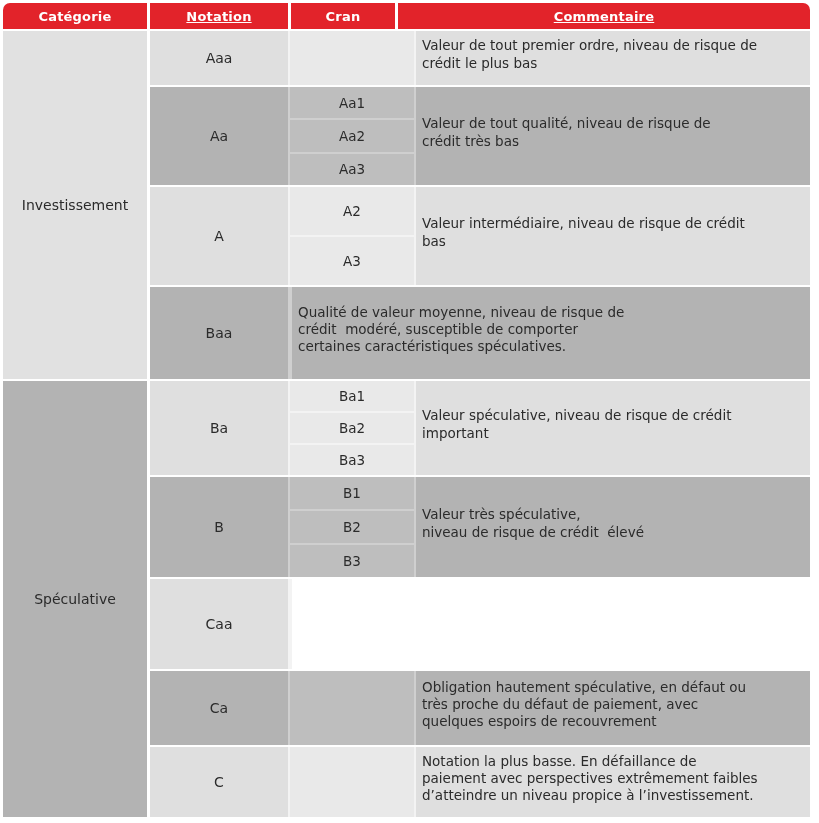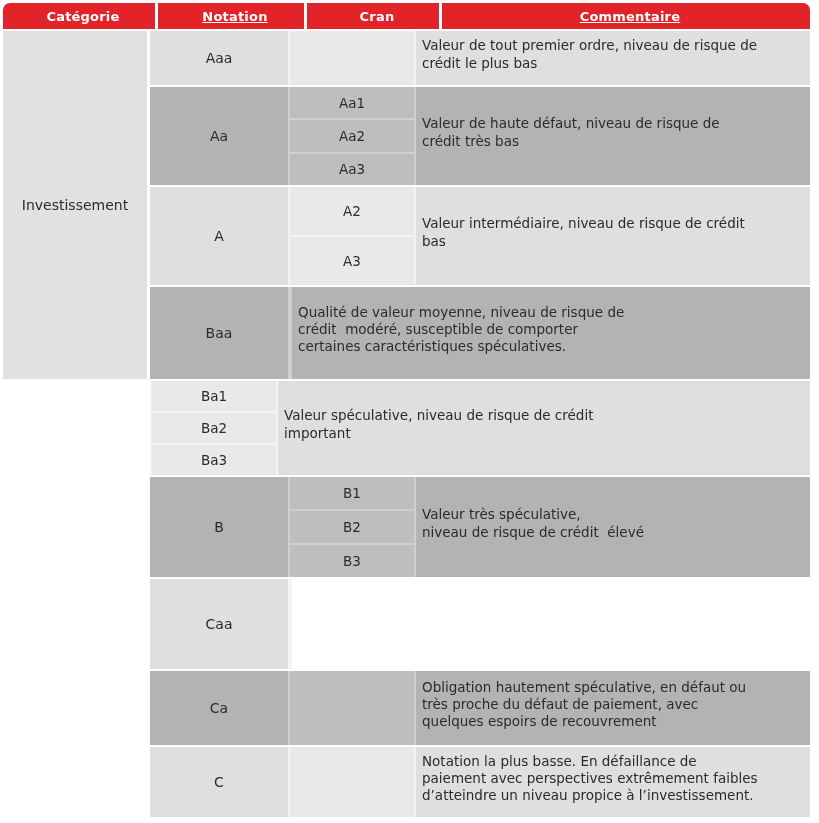--- a/index.html
+++ b/index.html
@@ -7,25 +7,25 @@
     width:819px; height:823px; background:#ffffff;
     font-family:"DejaVu Sans","Liberation Sans",sans-serif;
     color:#2b2b2b; overflow:hidden; position:relative;
   }
   .tbl { position:absolute; left:3px; top:3px; width:807px; }
 
   
   .hrow { display:flex; gap:3px; height:26px; }
   .hcell {
     background:#e2232a; color:#ffffff; font-weight:bold; font-size:13px;
-    display:flex; align-items:center; justify-content:center; letter-spacing:.2px;padding-left:8px;
+    display:flex; align-items:center; justify-content:center; letter-spacing:.2px;
   }
   .hcell.c1 { width:144px; border-top-left-radius:7px; }
   .hcell.c2 { width:138px;text-decoration:underline; }
-  .hcell.c3 { width:124px; }
+  .hcell.c3 { width:104px; }
   .hcell.c4 { flex:1; border-top-right-radius:7px;text-decoration:underline; }
 
   
   .tbody { display:flex; gap:3px; margin-top:2px; }
   .catcol { width:144px; display:flex; flex-direction:column; gap:2px; }
   .catcell { display:flex; align-items:center; justify-content:center; font-size:14px; }
   .catcell.inv  { height:348px; background:#e1e1e1; }
   .catcell.spec { height:436px; background:#b3b3b3; }
 
   .bands { flex:1; display:flex; flex-direction:column; gap:2px; }
@@ -57,20 +57,21 @@
     <div class="hcell c1">Catégorie</div>
     <div class="hcell c2">Notation</div>
     <div class="hcell c3">Cran</div>
     <div class="hcell c4">Commentaire</div>
   </div>
 
   <div class="tbody">
 
     <div class="catcol">
       <div class="catcell inv">Investissement</div>
+      <div class="catcell spec">Spéculative</div>
     </div>
 
     <div class="bands">
 
       <div class="band light hA">
         <div class="notation">Aaa</div>
         <div class="vdiv"></div>
         <div class="crans">
             <div class="cran-cell"></div>
           </div>
@@ -84,21 +85,21 @@
       <div class="band dark hB">
         <div class="notation">Aa</div>
         <div class="vdiv"></div>
         <div class="crans">
           <div class="cran-cell">Aa1</div>
           <div class="cran-cell">Aa2</div>
           <div class="cran-cell">Aa3</div>
         </div>
         <div class="vdiv"></div>
         <div class="comment">
-            <div class="txt">Valeur de haute défaut, niveau de risque de
+            <div class="txt">Valeur de tout qualité, niveau de risque de
 crédit très bas</div>
           </div>
       </div>
 
       <div class="band light hC">
         <div class="notation">A</div>
         <div class="vdiv"></div>
         <div class="crans">
           <div class="cran-cell">A2</div>
           <div class="cran-cell">A3</div>
@@ -115,20 +116,21 @@
         <div class="vdiv"></div>
         <div class="vdiv"></div>
         <div class="comment">
             <div class="txt">Qualité de valeur moyenne, niveau de risque de
 crédit  modéré, susceptible de comporter
 certaines caractéristiques spéculatives.</div>
           </div>
       </div>
 
       <div class="band light hE">
+        <div class="notation">Ba</div>
         <div class="vdiv"></div>
         <div class="crans">
           <div class="cran-cell">Ba1</div>
           <div class="cran-cell">Ba2</div>
           <div class="cran-cell">Ba3</div>
         </div>
         <div class="vdiv"></div>
         <div class="comment">
             <div class="txt">Valeur spéculative, niveau de risque de crédit
 important</div>

